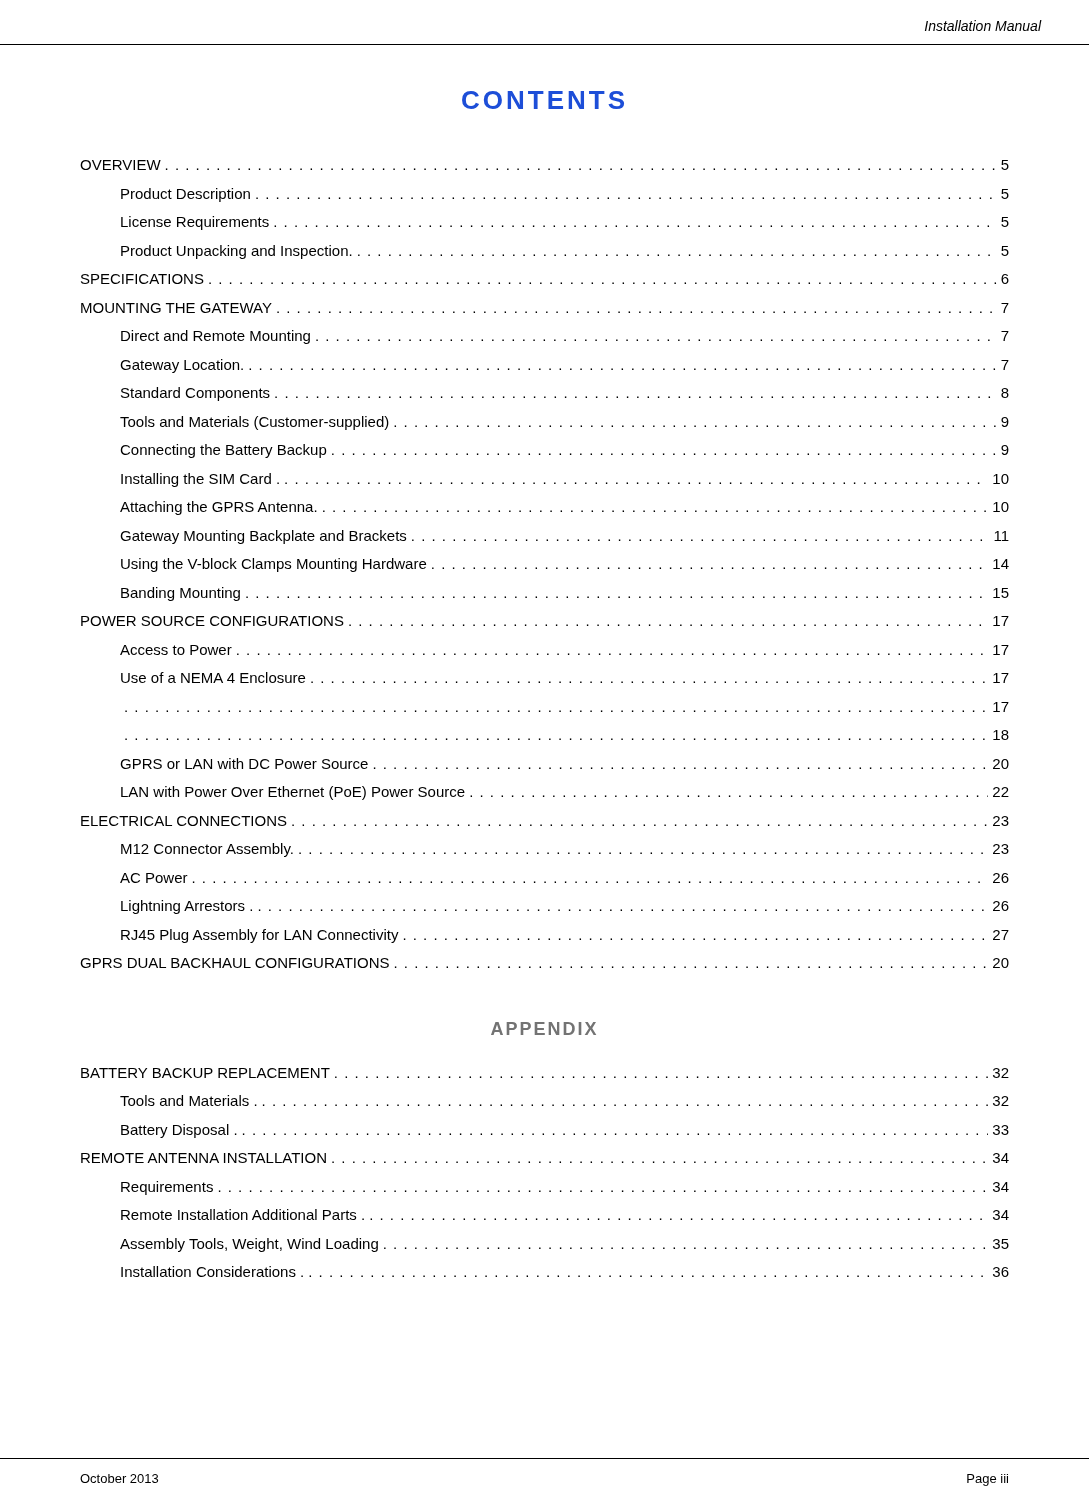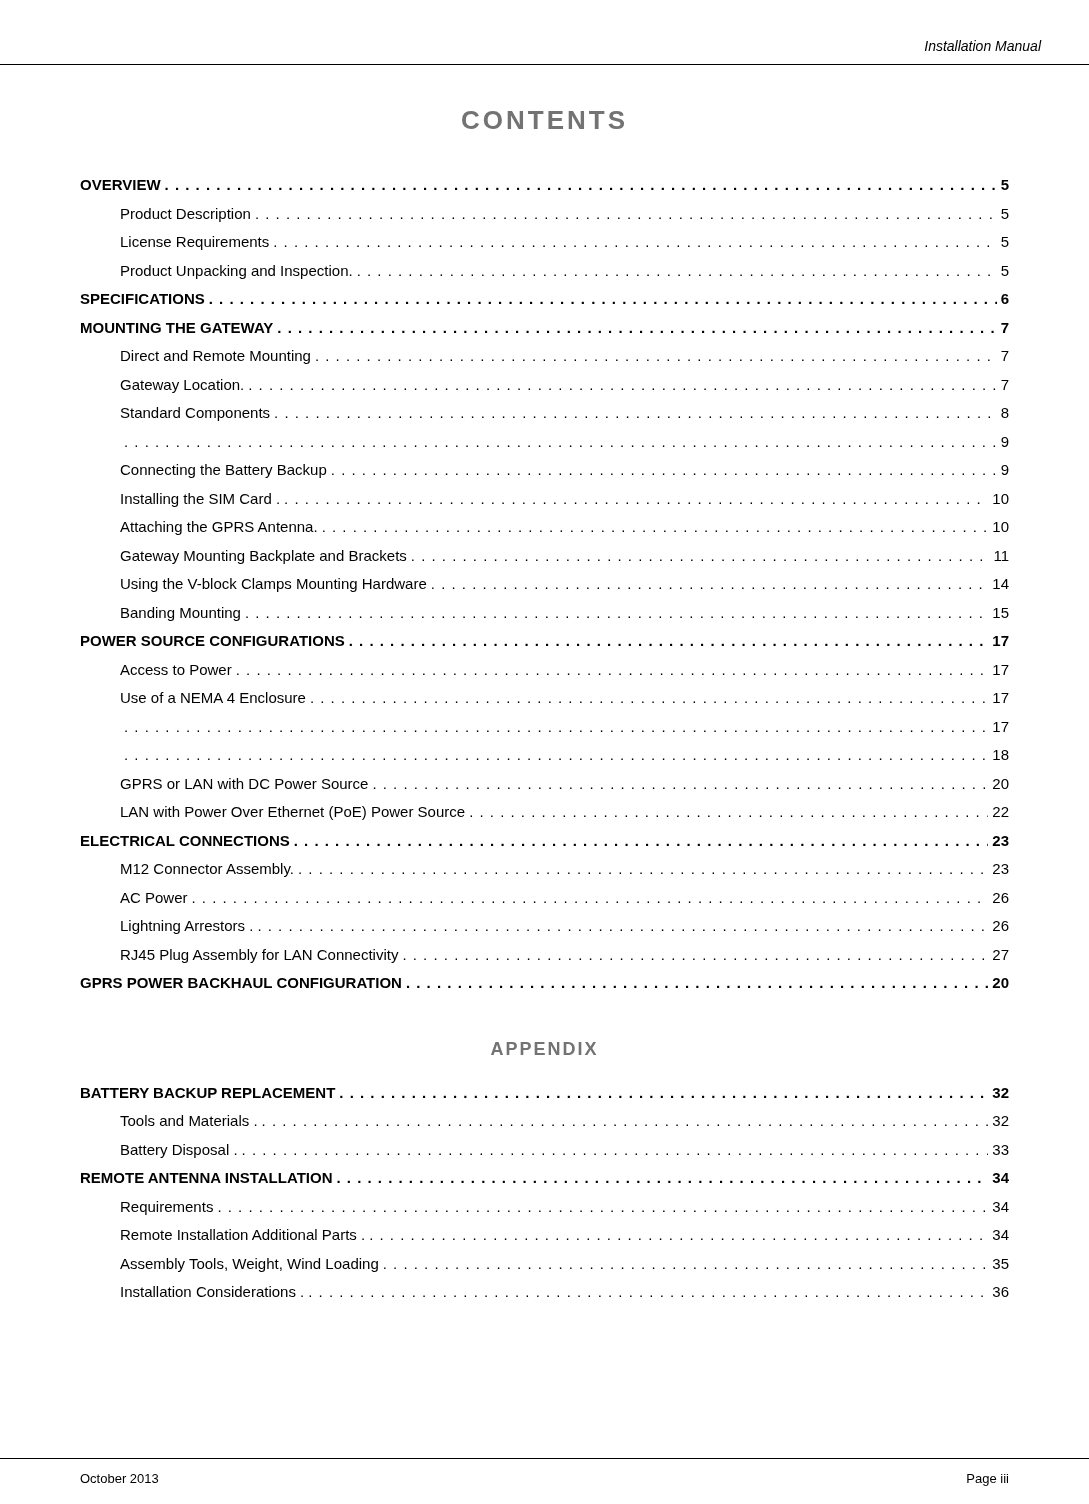--- a/index.html
+++ b/index.html
@@ -12,53 +12,52 @@
       font-size: 15px;
       color: #000000;
       position: relative;
     }
 
     .page-header {
       display: flex;
       justify-content: flex-end;
       padding: 18px 48px 10px 48px;
       border-bottom: 1.5px solid #000;
-      margin-top: 20px;
     }
 
     .page-header-text {
       font-size: 14px;
       color: #000;
       font-style: italic;
     }
 
     .page-content {
       padding: 30px 80px 60px 80px;
     }
 
     .contents-title {
       text-align: center;
       font-size: 26px;
       font-weight: bold;
-      color: #737373;
+      color: #1d4ed8;
       letter-spacing: 3px;
       margin-bottom: 36px;
       margin-top: 10px;
     }
 
     .toc-entry {
       display: flex;
       justify-content: space-between;
       align-items: baseline;
       line-height: 1.7;
       font-size: 15px;
     }
 
     .toc-entry.main-entry {
-      font-weight: bold;
+      font-weight: normal;
       font-size: 15px;
     }
 
     .toc-entry.sub-entry {
       padding-left: 40px;
       font-weight: normal;
     }
 
     .toc-label {
       flex: 0 0 auto;
@@ -162,20 +161,21 @@
         <span class="toc-label">Gateway Location.</span>
         <span class="toc-dots"> . . . . . . . . . . . . . . . . . . . . . . . . . . . . . . . . . . . . . . . . . . . . . . . . . . . . . . . . . . . . . . . . . . . . . . . . . . . . . . . . . . . . . . .</span>
         <span class="toc-page">7</span>
       </div>
       <div class="toc-entry sub-entry">
         <span class="toc-label">Standard Components</span>
         <span class="toc-dots"> . . . . . . . . . . . . . . . . . . . . . . . . . . . . . . . . . . . . . . . . . . . . . . . . . . . . . . . . . . . . . . . . . . . . . . . . . . . . . . . . . . . . . . .</span>
         <span class="toc-page">8</span>
       </div>
       <div class="toc-entry sub-entry">
+        <span class="toc-label">Tools and Materials (Customer-supplied)</span>
         <span class="toc-dots"> . . . . . . . . . . . . . . . . . . . . . . . . . . . . . . . . . . . . . . . . . . . . . . . . . . . . . . . . . . . . . . . . . . . . . . . . . . . . . . . . . . . . . . .</span>
         <span class="toc-page">9</span>
       </div>
       <div class="toc-entry sub-entry">
         <span class="toc-label">Connecting the Battery Backup</span>
         <span class="toc-dots"> . . . . . . . . . . . . . . . . . . . . . . . . . . . . . . . . . . . . . . . . . . . . . . . . . . . . . . . . . . . . . . . . . . . . . . . . . . . . . . . . . . . . . . .</span>
         <span class="toc-page">9</span>
       </div>
       <div class="toc-entry sub-entry">
         <span class="toc-label">Installing the SIM Card .</span>
@@ -254,21 +254,21 @@
         <span class="toc-label">Lightning Arrestors .</span>
         <span class="toc-dots"> . . . . . . . . . . . . . . . . . . . . . . . . . . . . . . . . . . . . . . . . . . . . . . . . . . . . . . . . . . . . . . . . . . . . . . . . . . . . . . . . . . . . . . .</span>
         <span class="toc-page">26</span>
       </div>
       <div class="toc-entry sub-entry">
         <span class="toc-label">RJ45 Plug Assembly for LAN Connectivity</span>
         <span class="toc-dots"> . . . . . . . . . . . . . . . . . . . . . . . . . . . . . . . . . . . . . . . . . . . . . . . . . . . . . . . . . . . . . . . . . . . . . . . . . . . . . . . . . . . . . . .</span>
         <span class="toc-page">27</span>
       </div>
       <div class="toc-entry main-entry">
-        <span class="toc-label">GPRS POWER BACKHAUL CONFIGURATION</span>
+        <span class="toc-label">GPRS DUAL BACKHAUL CONFIGURATIONS</span>
         <span class="toc-dots"> . . . . . . . . . . . . . . . . . . . . . . . . . . . . . . . . . . . . . . . . . . . . . . . . . . . . . . . . . . . . . . . . . . . . . . . . . . . . . . . . . . . . . . .</span>
         <span class="toc-page">20</span>
       </div>
     </div>
 
   <div class="appendix-gap">
     <div class="appendix-title">APPENDIX</div>
     <div id="appendix-entries">
 
     <div class="toc-entry main-entry">

